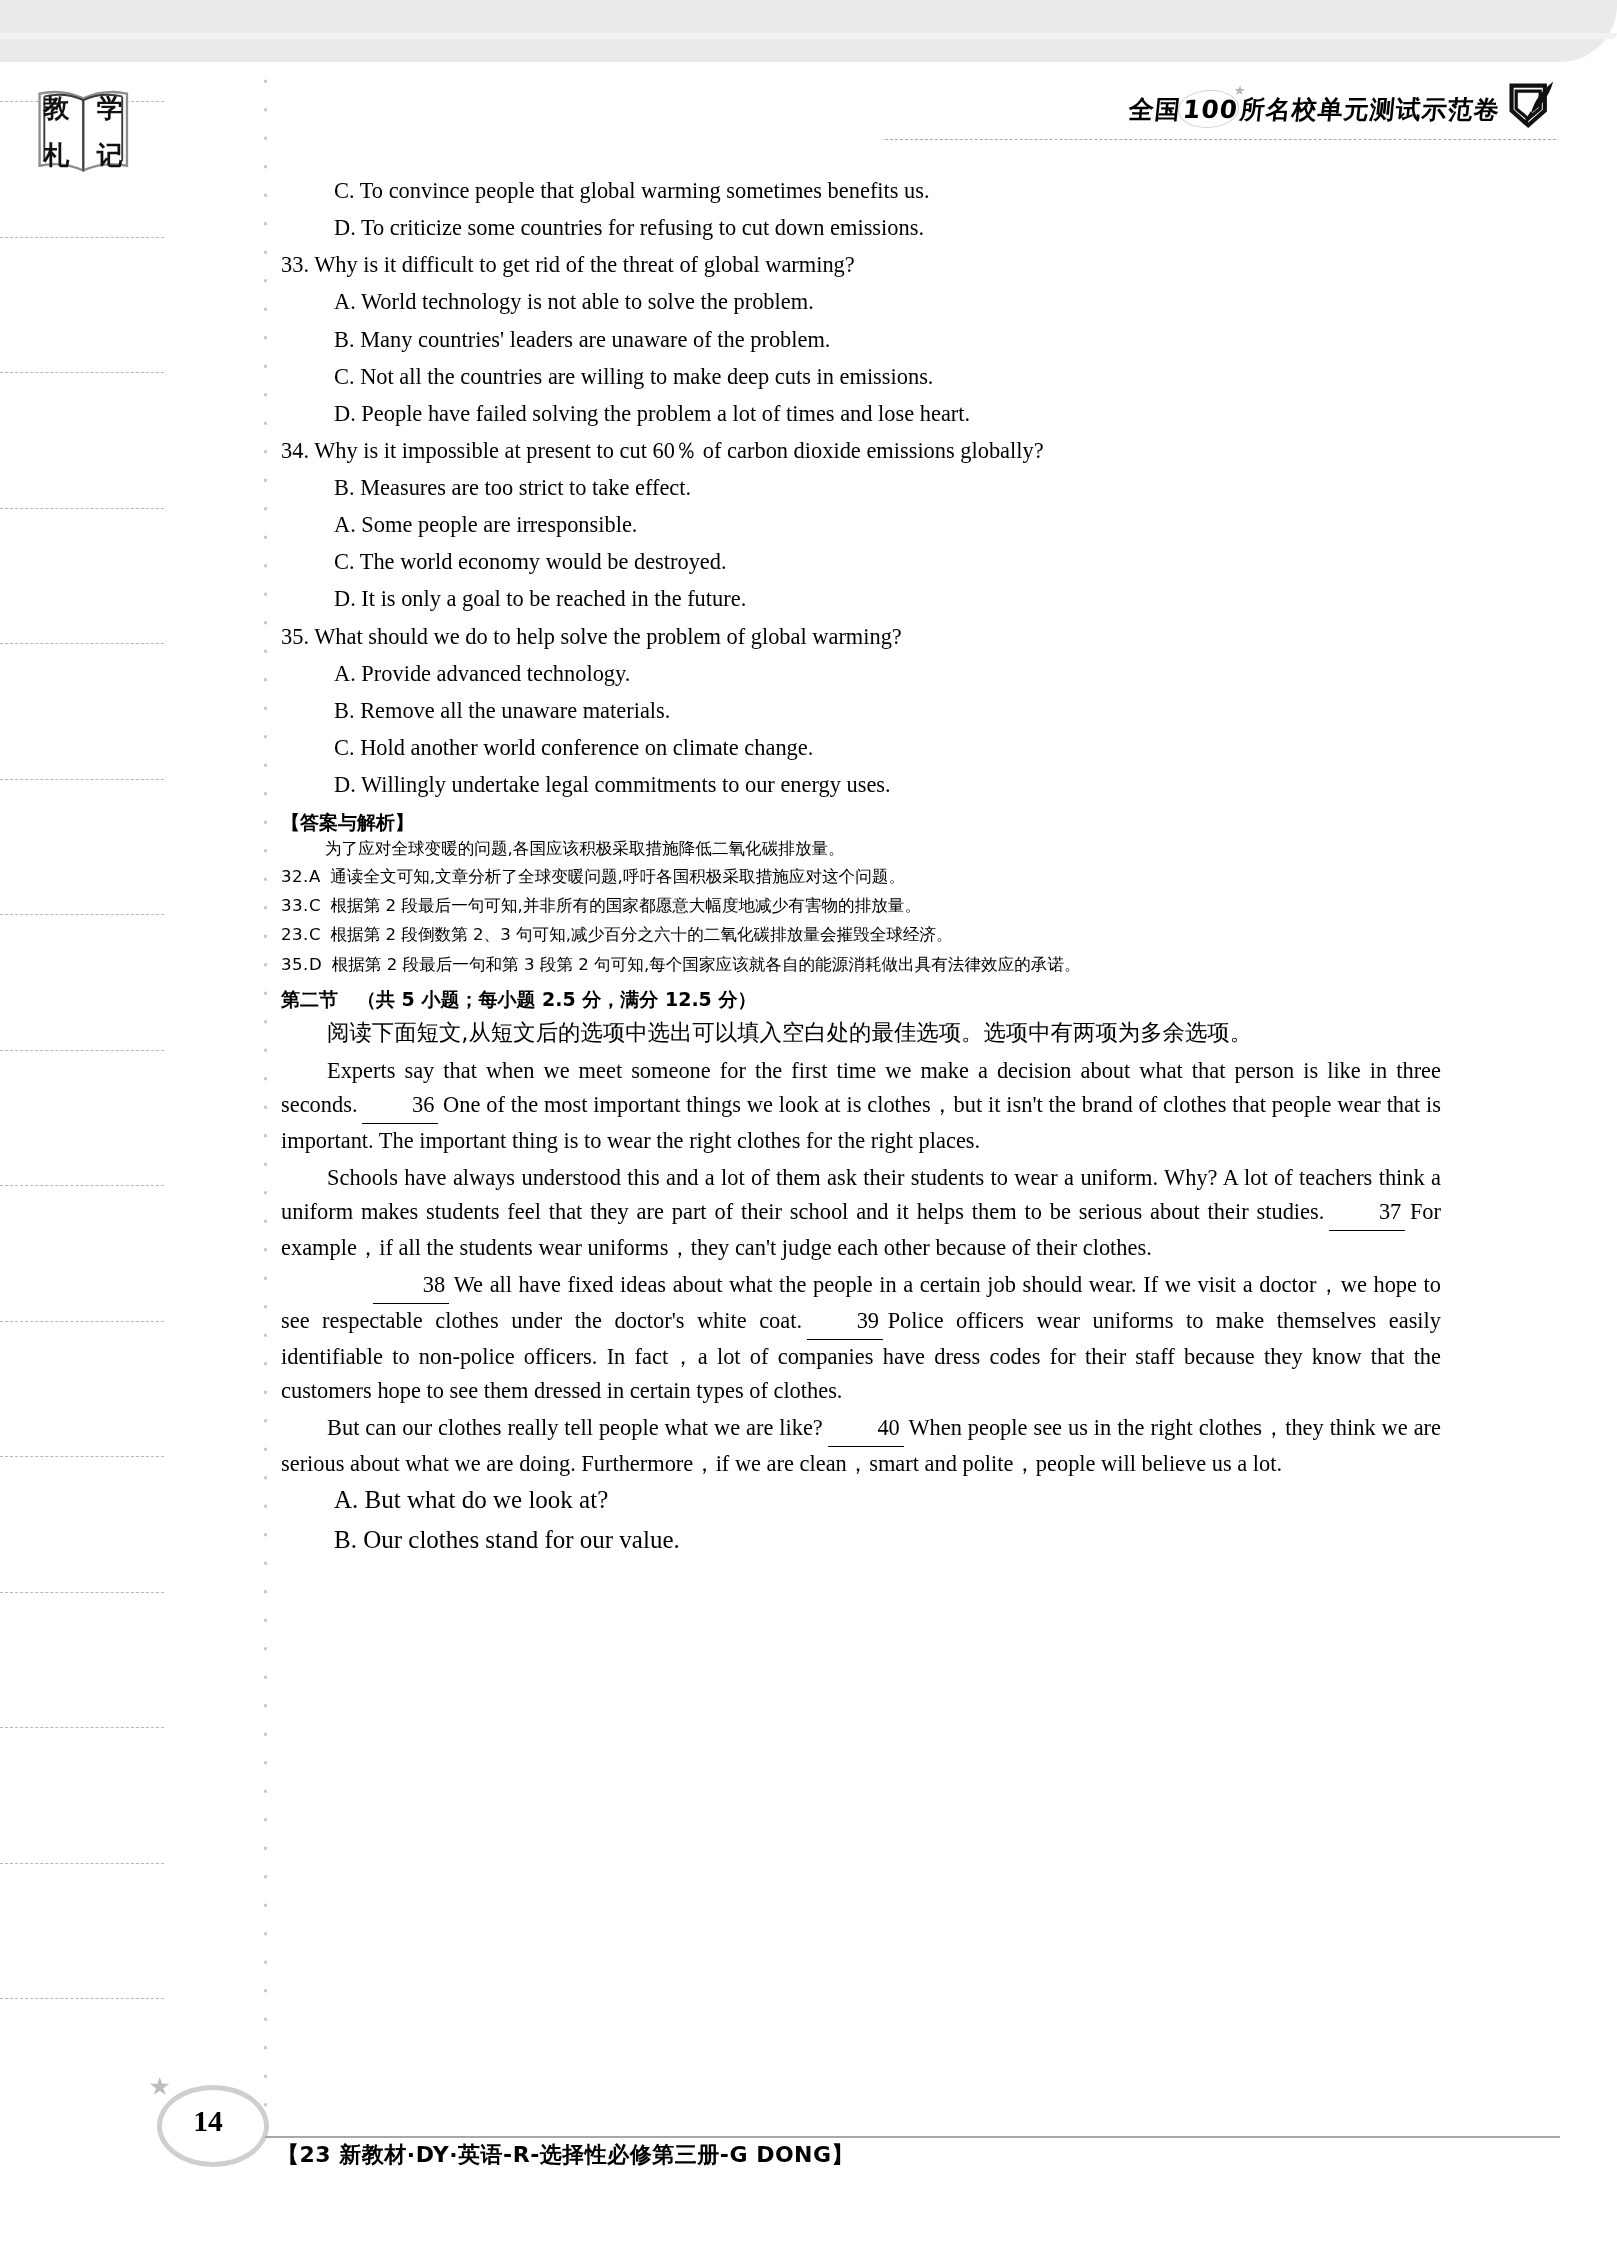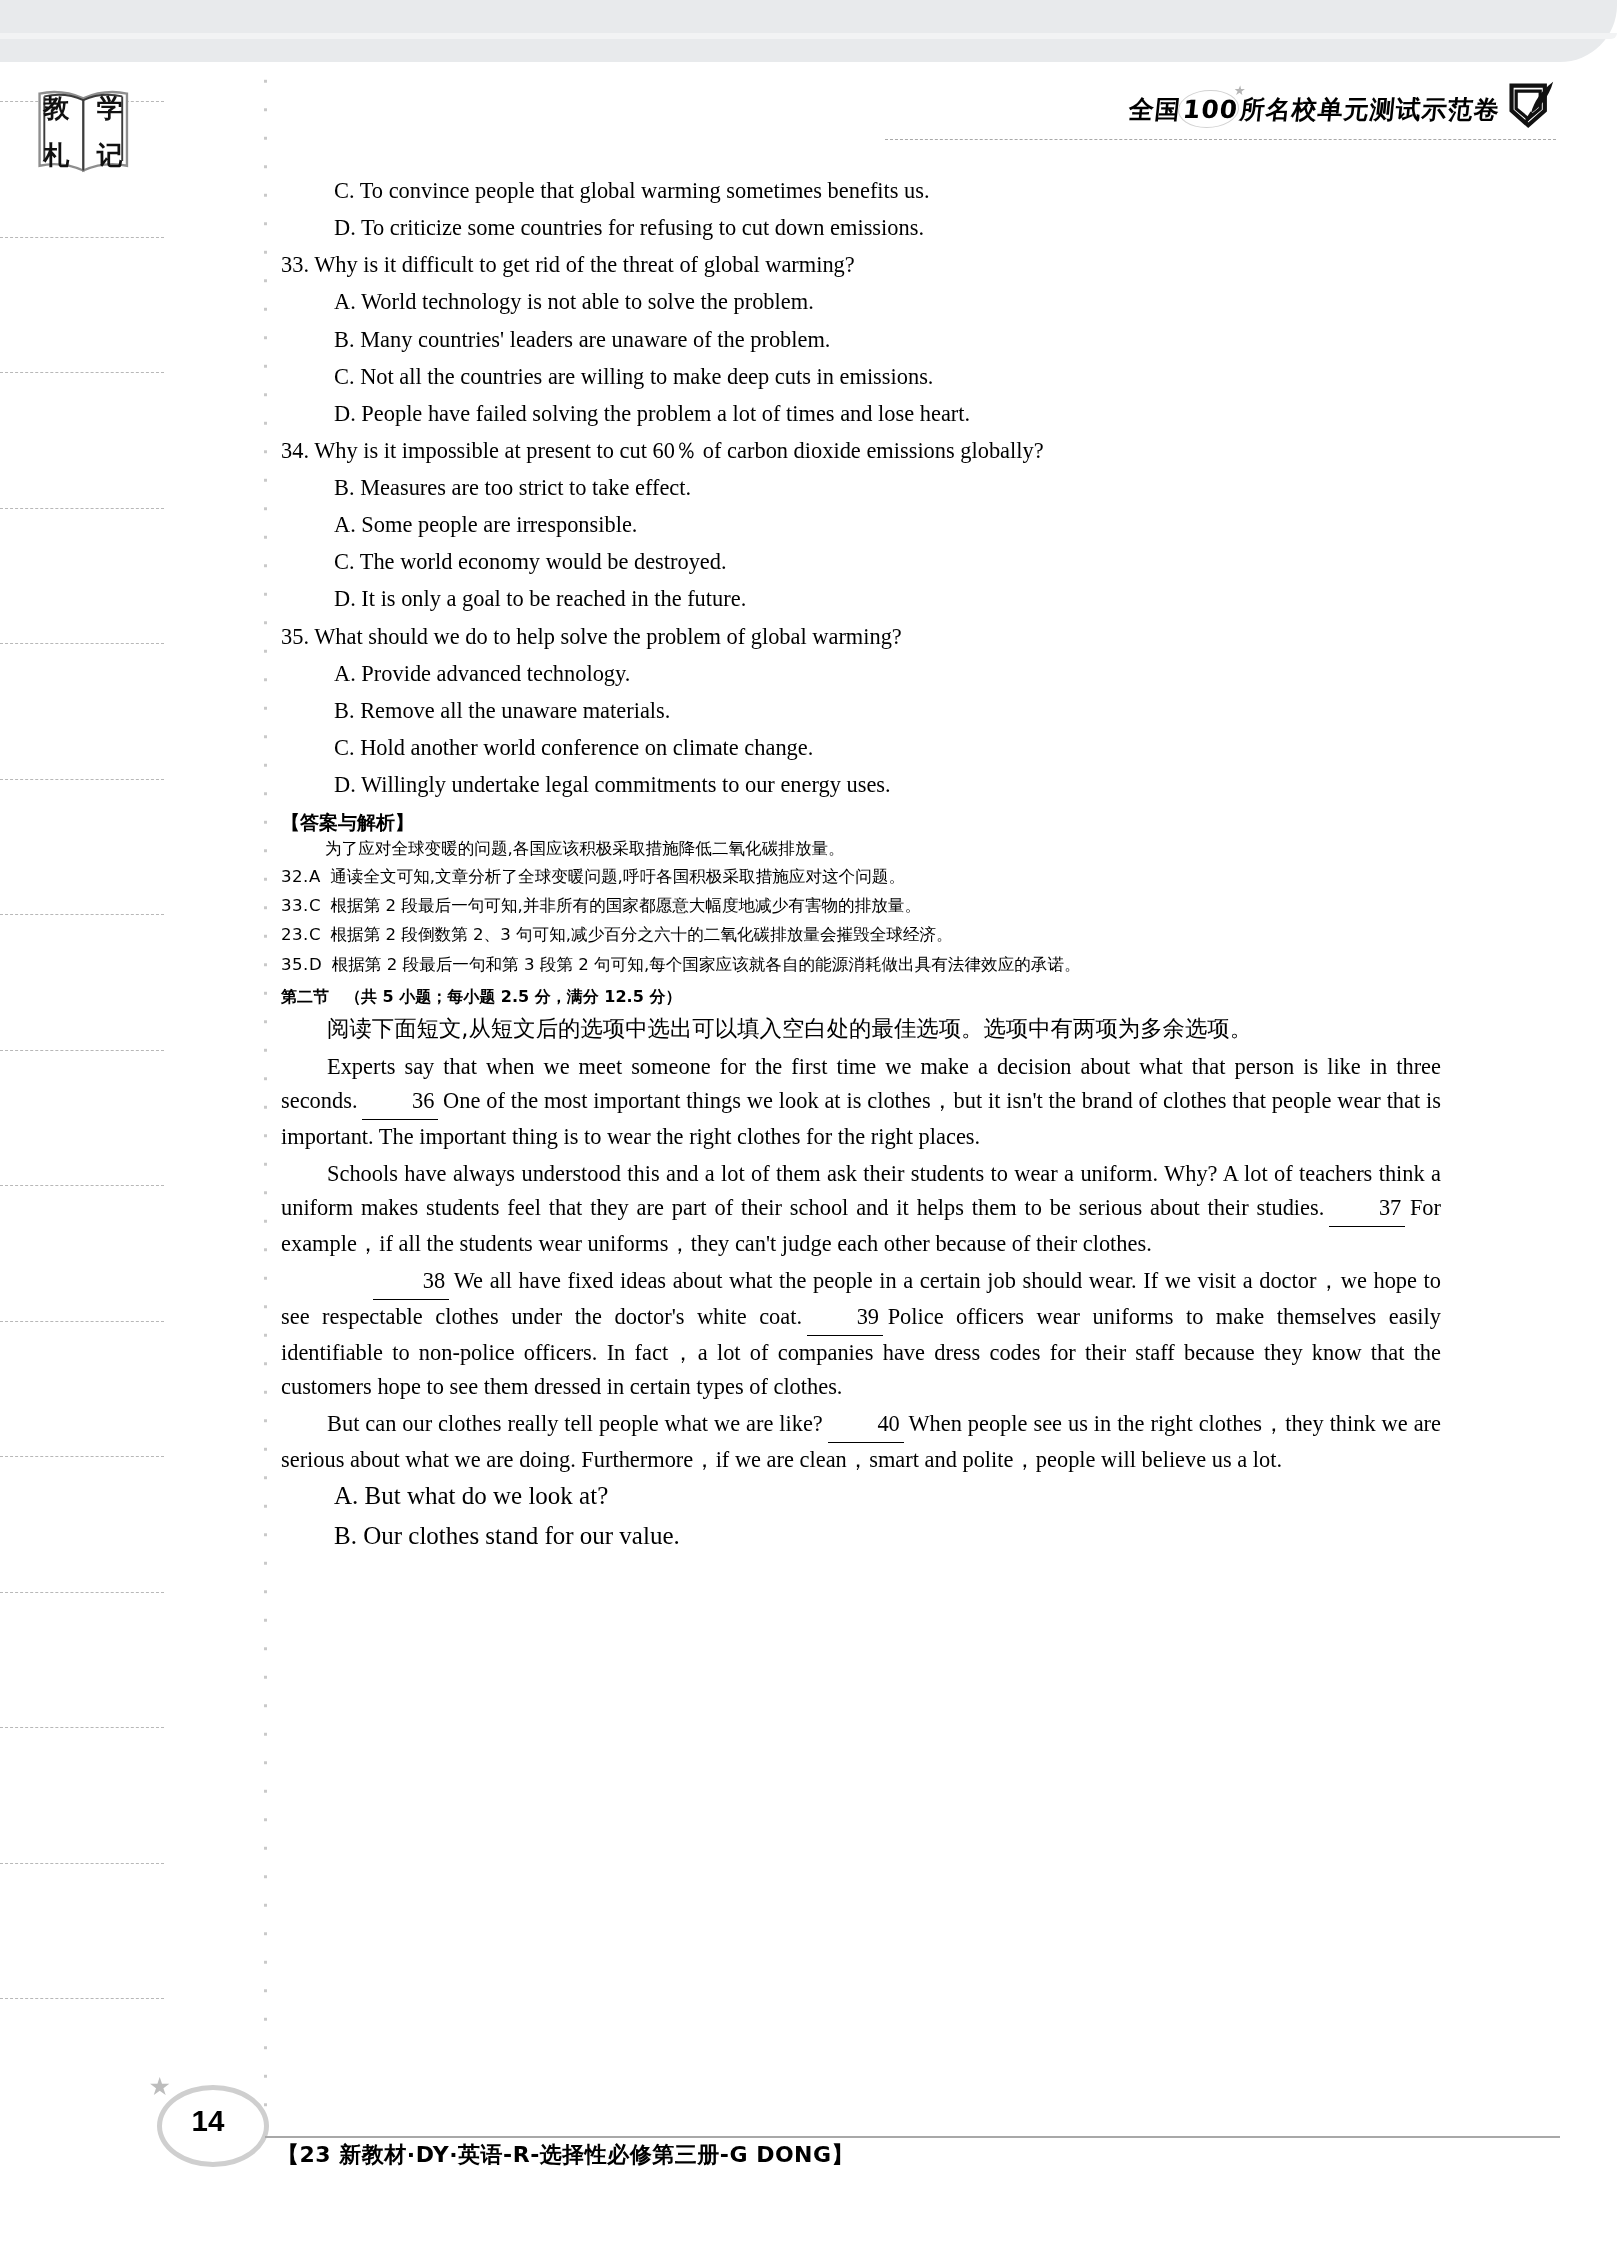--- a/index.html
+++ b/index.html
@@ -179,21 +179,21 @@
     font-size: 16.6px;
     margin: 0 0 9.5px 0;
     line-height: 1.2;
     white-space: nowrap;
   }
   .ans-line .ans-key { letter-spacing: 0.5px; margin-right: 9.5px; }
 
   .section-head {
     font-family: "DejaVu Sans", sans-serif;
     font-weight: bold;
-    font-size: 16px;
+    font-size: 19px;
     margin: 12.4px 0 5.7px 0;
   }
   .section-instr {
     font-family: "DejaVu Sans", sans-serif;
     font-size: 22.4px;
     line-height: 1.32;
     margin: 0 0 6.7px 0;
     text-indent: 46px;
     text-align: justify;
   }
@@ -243,21 +243,21 @@
   }
   .page-num {
     position: absolute;
     left: 0;
     top: 12.4px;
     width: 102px;
     height: 72px;
     display: flex;
     align-items: center;
     justify-content: center;
-    font-family: Liberation Sans, sans-serif;
+    font-family: Liberation Serif, serif;
     font-weight: bold;
     font-size: 29.5px;
     color: #000;
   }
   .page-star {
     position: absolute;
     left: -8.6px;
     top: 1px;
     color: #bdbdbd;
     font-size: 25px;

